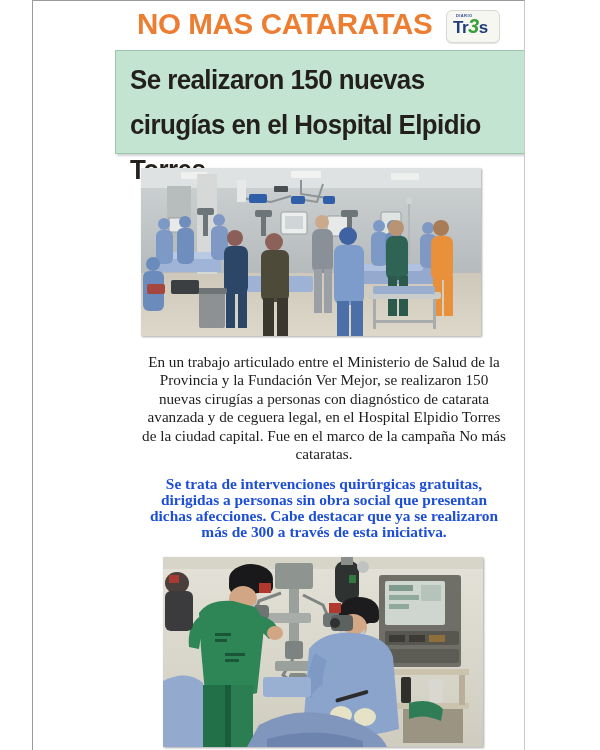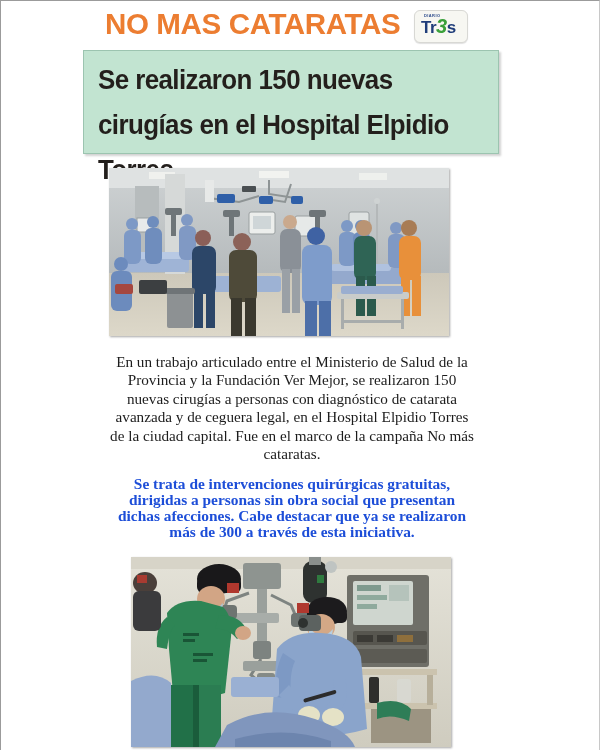--- a/index.html
+++ b/index.html
@@ -5,28 +5,29 @@
   html, body {
     margin: 0;
     padding: 0;
     background: #ffffff;
   }
   body {
     font-family: "Liberation Serif", serif;
   }
   .page {
     position: relative;
-    width: 600px;
+    width: 493px;
     height: 750px;
     background: #ffffff;
     overflow: hidden;
     border-left: 1px solid #9b9b9b;
     border-top: 1px solid #9b9b9b;
     border-right: 1px solid #c8c8c8;
     box-sizing: border-box;
+    margin-left: 32px;
   }
 
   
   .masthead {
     position: absolute;
     left: 0;
     top: 0;
     width: 600px;
     height: 46px;
   }

